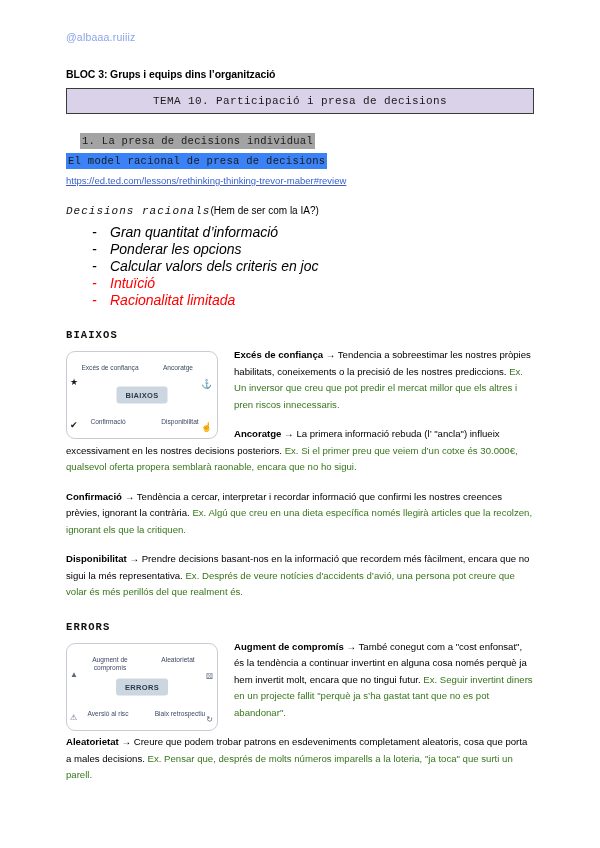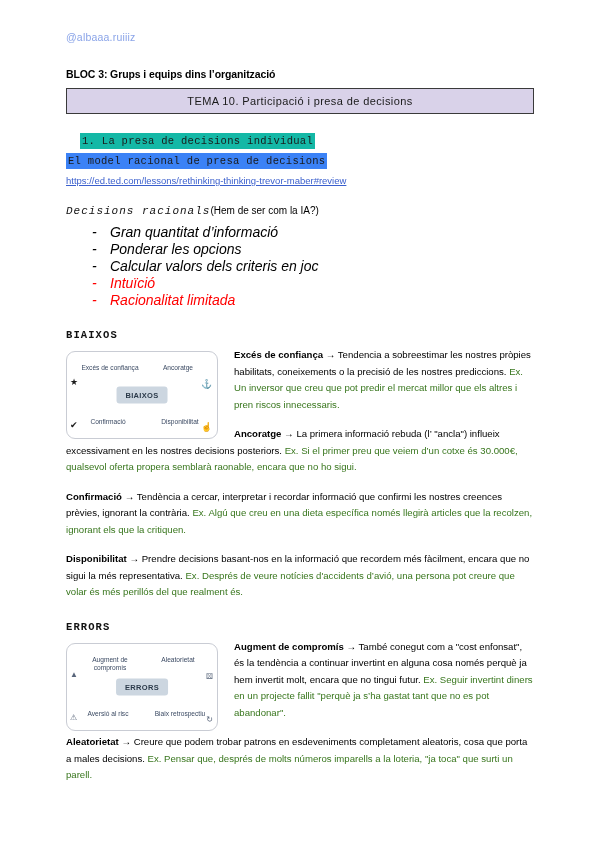--- a/index.html
+++ b/index.html
@@ -27,30 +27,30 @@
   }
 
   .tema-box{
     border:1px solid #3a3a3a;
     background:#d9d2e9;
     height:24px;
     display:flex;align-items:center;justify-content:center;
     margin:0 0 16px 0;
   }
   .tema-box span{
-    font-family:Liberation Sans, sans-serif;
+    font-family:Liberation Mono, monospace;
     font-size:11px;color:#1a1a1a;letter-spacing:.4px;
   }
 
   .hl{
     font-family:"Liberation Mono", monospace;
     font-size:10.5px;color:#1a1a1a;letter-spacing:.3px;
     display:inline-block;line-height:14px;
   }
-  .hl-light{background:#14b8a6;padding:1px 2px;margin-left:14px;}
+  .hl-light{background:#a3a3a3;padding:1px 2px;margin-left:14px;}
   .hl-strong{background:#3b82f6;padding:1px 2px;}
   .row-sub{margin:0 0 1px 0;}
 
   .link{
     display:inline-block;
     font-size:9.5px;color:#3a5fcd;
     margin:3px 0 14px 0;word-break:break-all;
   }
 
   .mono-head{

